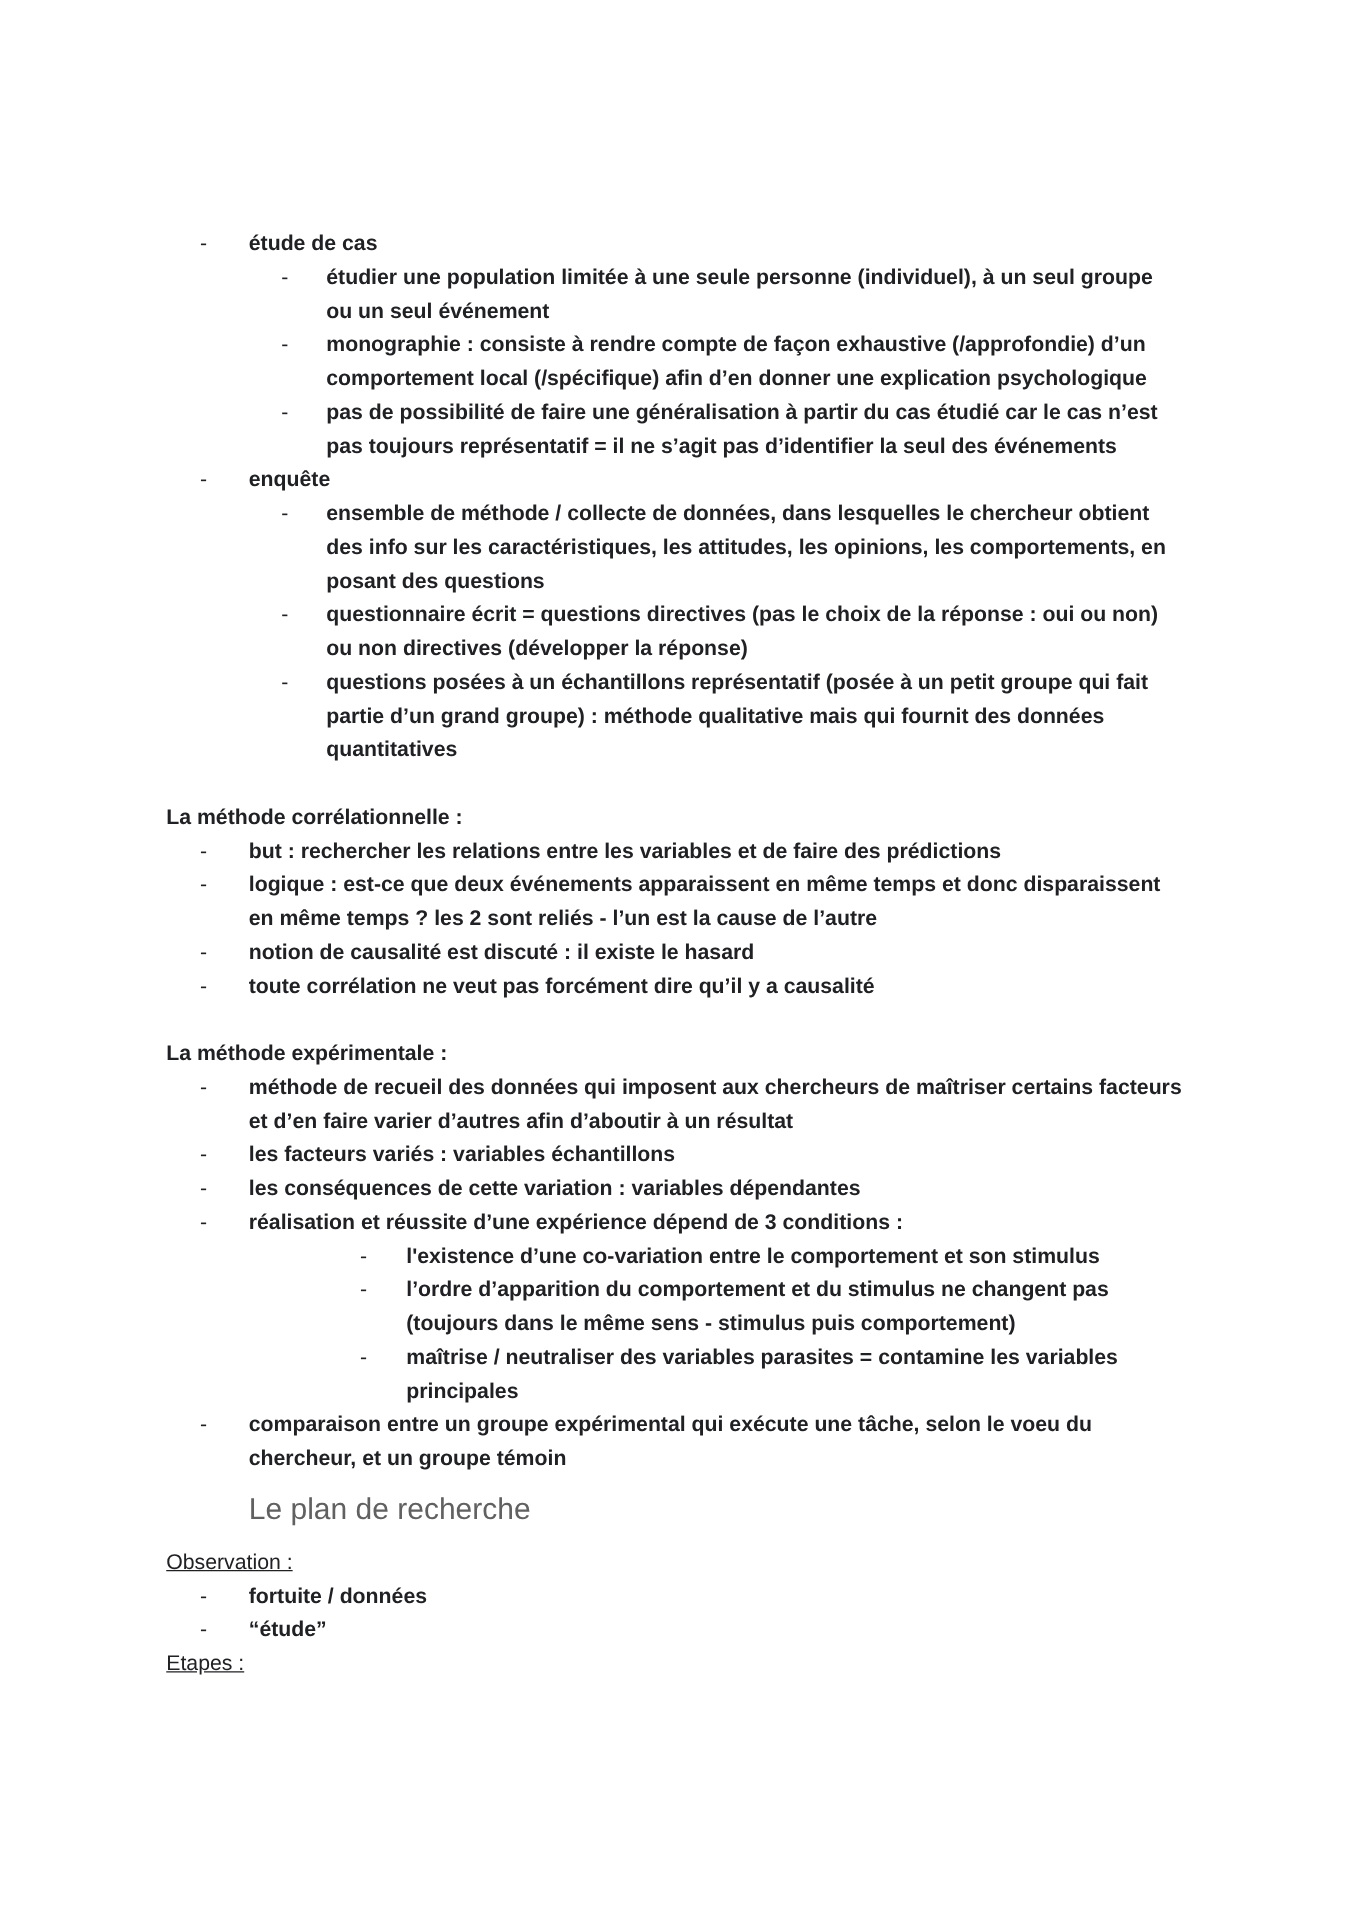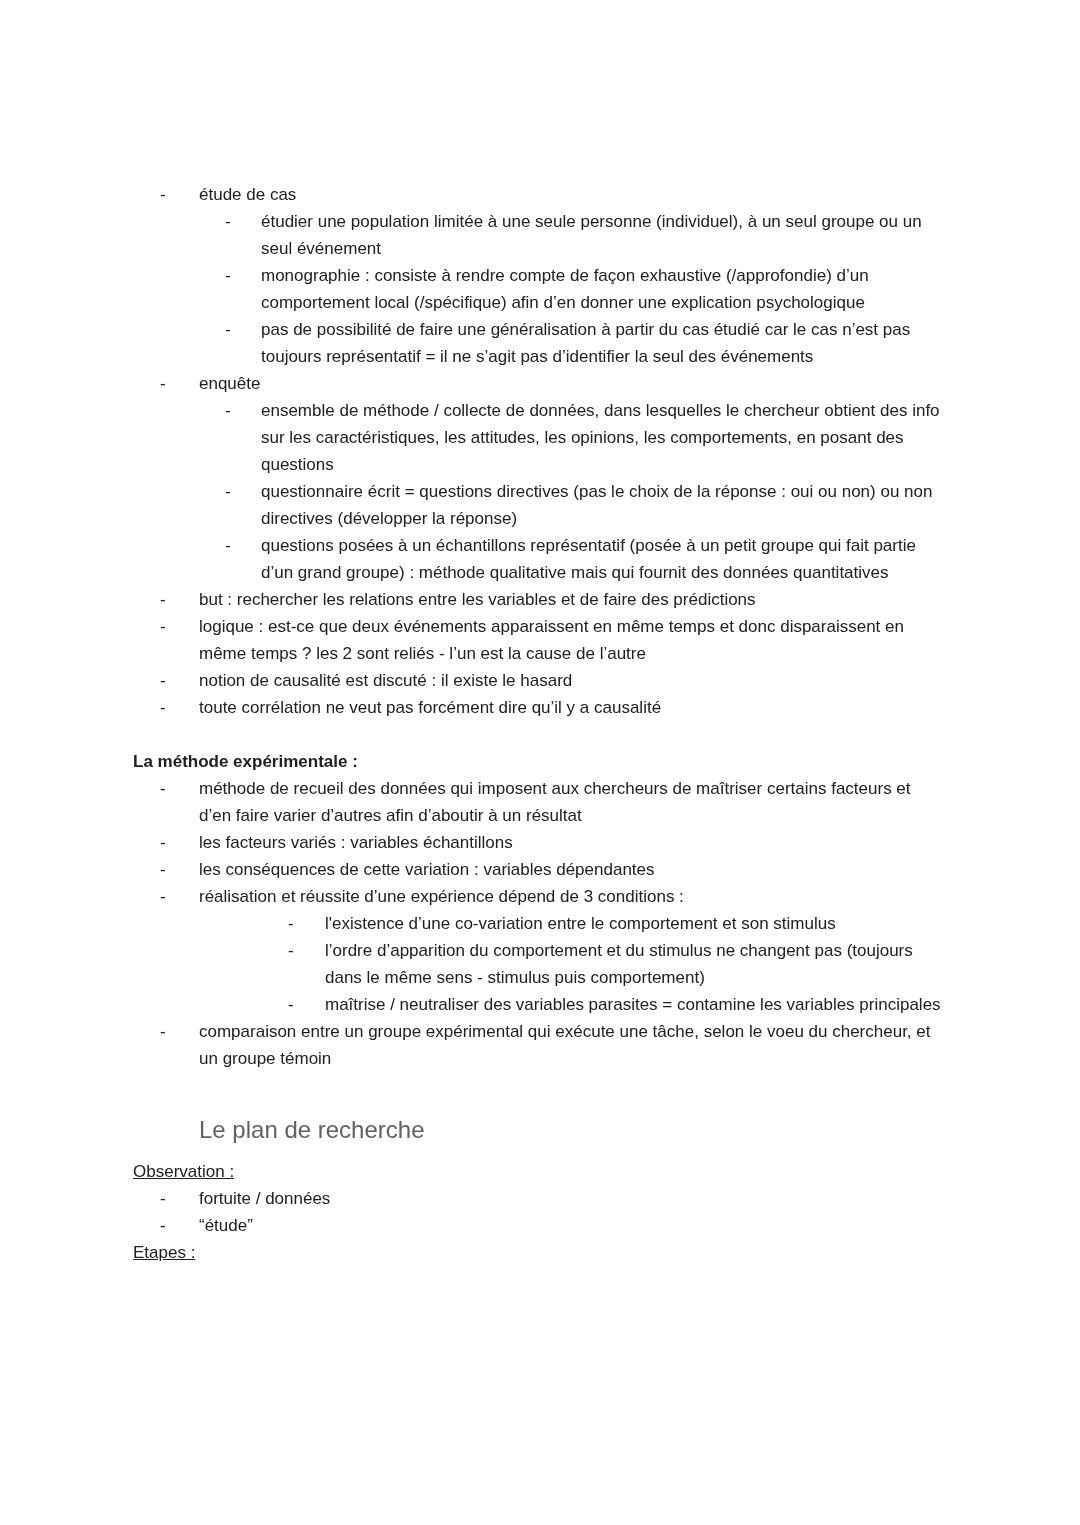--- a/index.html
+++ b/index.html
@@ -24,32 +24,32 @@
   .block { box-sizing: border-box; }
 
   
   .li1, .li2, .li3 { display: flex; align-items: flex-start; }
   .li1 { padding-left: 27px; }
   .li1 > .marker { width: 39px; flex: 0 0 39px; }
   .li2 { padding-left: 92px; }
   .li2 > .marker { width: 36px; flex: 0 0 36px; }
   .li3 { padding-left: 155px; }
   .li3 > .marker { width: 37px; flex: 0 0 37px; }
-  .li1 > .text, .li2 > .text, .li3 > .text { flex: 1 1 auto; min-width: 0; }
+  .li1 > .text, .li2 > .text, .li3 > .text { flex: 1 1 auto; min-width: 0; font-weight: bold; }
 
   .h-bold {
     font-weight: bold;
     margin-top: 27px;
   }
   .h-large {
     font-size: 24px;
     line-height: 32px;
     color: #616161;
     padding-left: 66px;
-    margin-top: 42px;
+    margin-top: 12px;
     margin-bottom: 12px;
   }
   .plain { padding-left: 0; text-decoration: underline; }
 </style>
 </head>
 <body>
 
 <main class="page">
   <div class="content">
       <div class="block li1">
@@ -77,20 +77,21 @@
         <span class="text">ensemble de méthode / collecte de données, dans lesquelles le chercheur obtient des info sur les caractéristiques, les attitudes, les opinions, les comportements, en posant des questions</span>
       </div>
       <div class="block li2">
         <span class="marker">-</span>
         <span class="text">questionnaire écrit = questions directives (pas le choix de la réponse : oui ou non) ou non directives (développer la réponse)</span>
       </div>
       <div class="block li2">
         <span class="marker">-</span>
         <span class="text">questions posées à un échantillons représentatif (posée à un petit groupe qui fait partie d’un grand groupe) : méthode qualitative mais qui fournit des données quantitatives</span>
       </div>
+      <div class="block h-bold">La méthode corrélationnelle :</div>
       <div class="block li1">
         <span class="marker">-</span>
         <span class="text">but : rechercher les relations entre les variables et de faire des prédictions</span>
       </div>
       <div class="block li1">
         <span class="marker">-</span>
         <span class="text">logique : est-ce que deux événements apparaissent en même temps et donc disparaissent en même temps ? les 2 sont reliés - l’un est la cause de l’autre</span>
       </div>
       <div class="block li1">
         <span class="marker">-</span>

